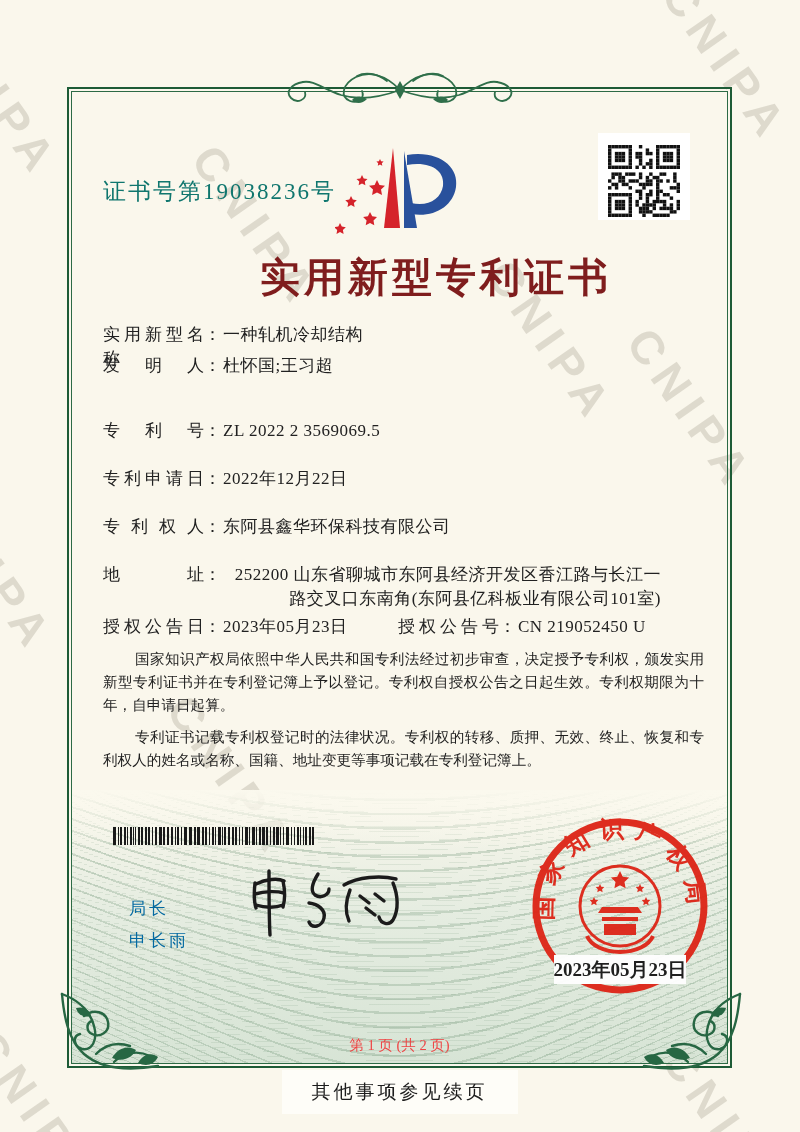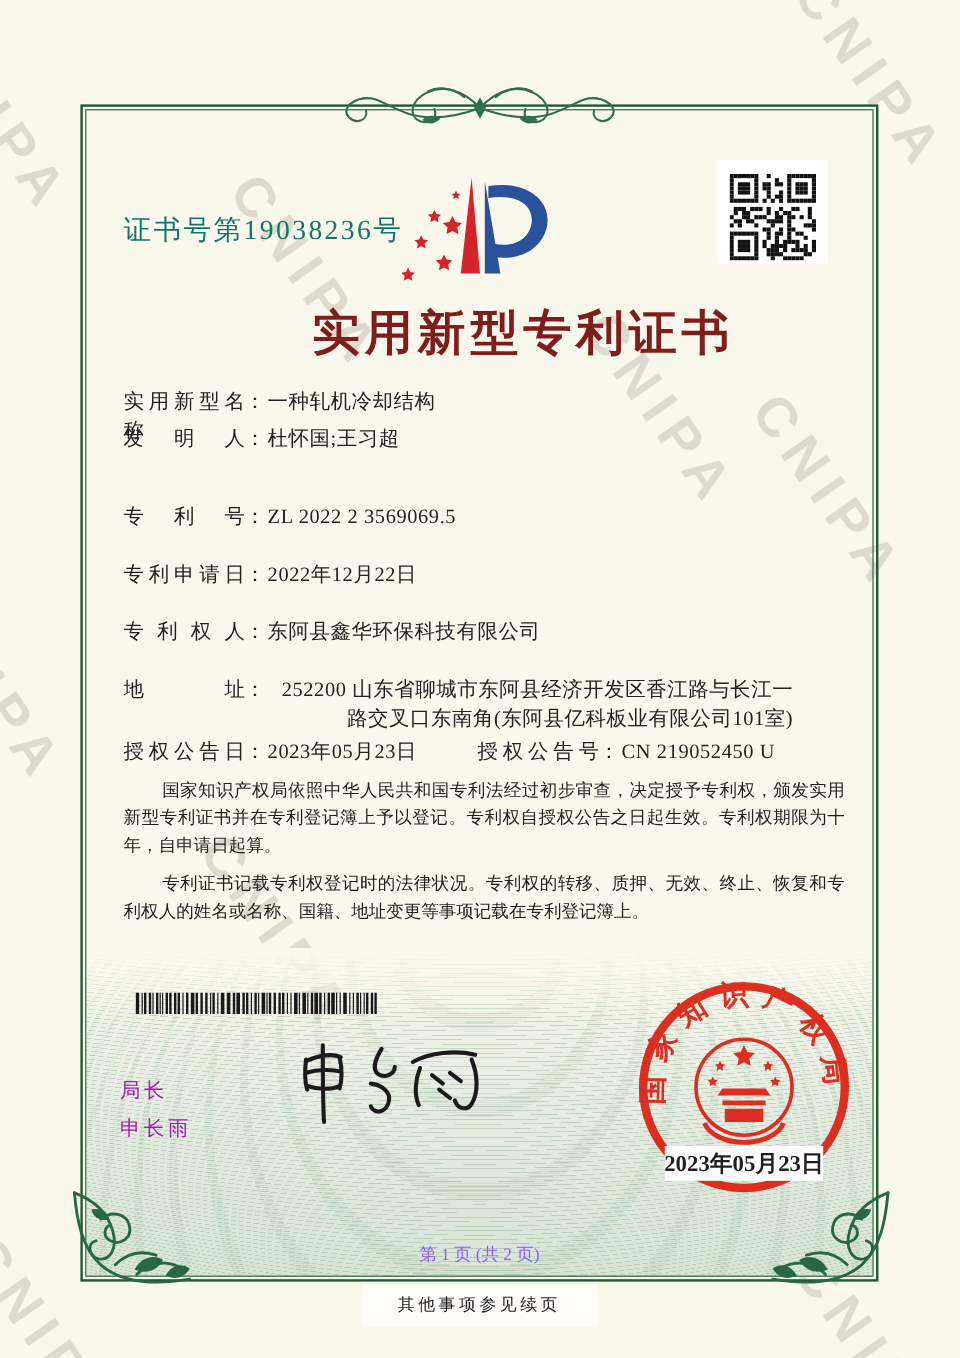--- a/index.html
+++ b/index.html
@@ -41,28 +41,28 @@
   .flabel{display:inline-block;width:101px;text-align:justify;text-align-last:justify;vertical-align:top;}
   .fcolon{display:inline-block;width:19px;vertical-align:top;}
   .fvalue{display:inline-block;vertical-align:top;letter-spacing:0.5px;}
   .fvalue.addr{width:438px;text-align:right;}
   .grant-right{position:absolute;left:398px;top:615px;font-size:17px;line-height:24px;}
   
   .legal{position:absolute;left:103px;top:648px;width:601px;font-size:14.6px;line-height:23px;color:#1e1e1e;}
   .legal p{margin:0 0 9px 0;text-indent:2.2em;text-align:justify;}
   
   .barcode{position:absolute;left:113px;top:827px;}
-  .signer{position:absolute;left:100px;font-family:"Liberation Sans", sans-serif;font-size:17px;letter-spacing:3px;color:#a21caf;}
+  .signer{position:absolute;left:129px;font-family:"Liberation Sans", sans-serif;font-size:17px;letter-spacing:3px;color:#0369a1;}
   .signer.t{top:897px;}
   .signer.n{top:929px;}
   .signature{position:absolute;left:238px;top:858px;}
   .seal{position:absolute;left:518px;top:805px;}
-  .page-info{position:absolute;left:67px;top:1036px;width:665px;text-align:center;font-size:14.5px;color:#8b5cf6;}
+  .page-info{position:absolute;left:67px;top:1036px;width:665px;text-align:center;font-size:14.5px;color:#ef4444;}
   .continuation{position:absolute;left:67px;top:1070px;width:665px;text-align:center;}
-  .continuation span{display:inline-block;background:#fefdf8;padding:9px 30px;font-size:14px;letter-spacing:3px;color:#1d1d1d;}
+  .continuation span{display:inline-block;background:#fefdf8;padding:9px 30px;font-size:19px;letter-spacing:3px;color:#1d1d1d;}
   
   .orn{position:absolute;pointer-events:none;}
   .orn.top{left:283px;top:66px;}
   .orn.bl{left:54px;top:988px;}
   .orn.br{left:636px;top:988px;transform:scaleX(-1);}
 </style>
 </head>
 <body>
 
 <div id="certificate">

